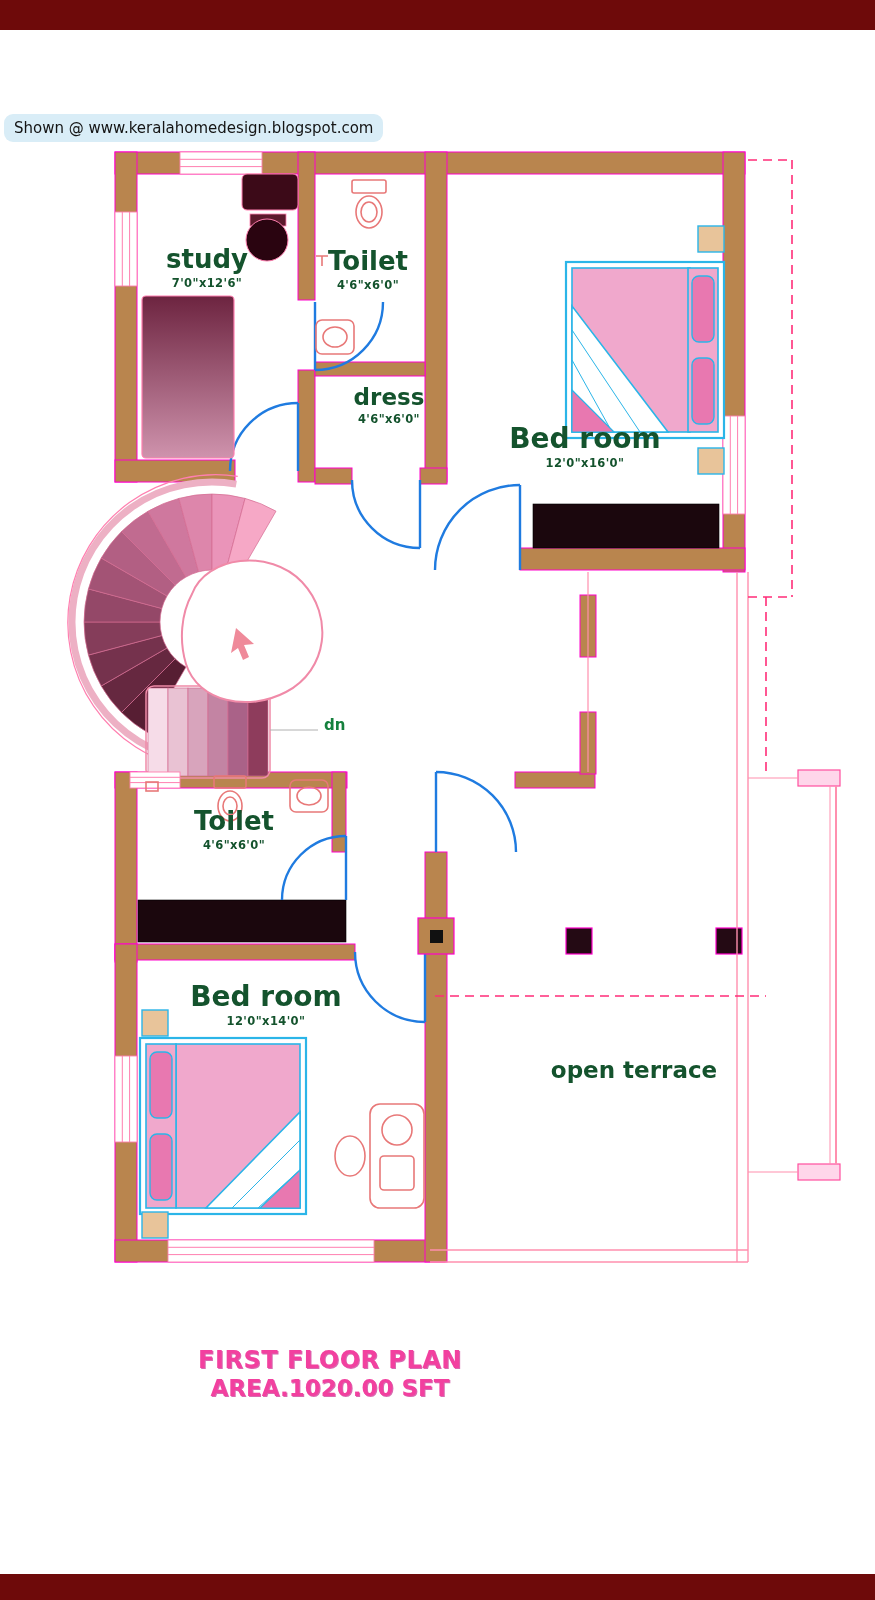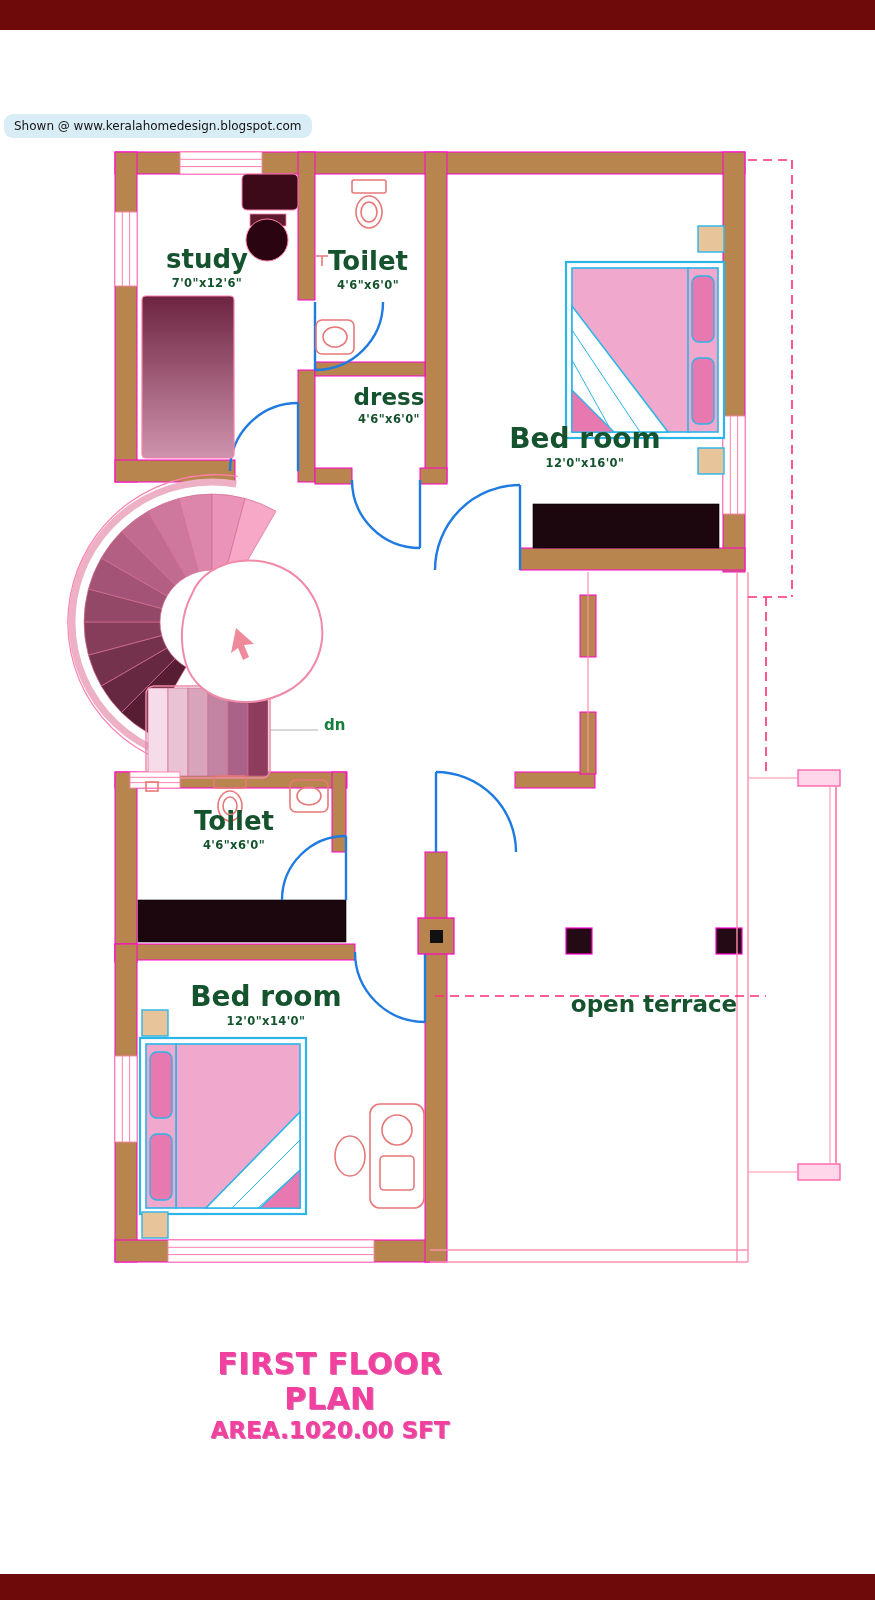--- a/index.html
+++ b/index.html
@@ -1,30 +1,30 @@
 <!DOCTYPE html>
 <html><head>
 <meta charset="utf-8">
 <style>
   html,body{margin:0;padding:0;background:#fff;font-family:"DejaVu Sans",sans-serif;}
   .canvas{position:relative;width:875px;height:1600px;background:#fff;overflow:hidden;}
   .topbar{position:absolute;left:0;top:0;width:875px;height:30px;background:#6e0a0a;}
   .bottombar{position:absolute;left:0;top:1574px;width:875px;height:26px;background:#6e0a0a;}
   .watermark{position:absolute;left:4px;top:114px;background:#d9edf7;border-radius:9px;
-             padding:5px 10px;font-size:12px;color:#141414;white-space:nowrap;}
+             padding:5px 10px;font-size:15px;color:#141414;white-space:nowrap;}
   .plan{position:absolute;left:0;top:0;}
   .room-label{position:absolute;transform:translateX(-50%);text-align:center;color:#14532d;}
   .room-name{display:block;font-weight:700;line-height:1.05;}
   .lg .room-name{font-size:28px;}
   .md .room-name{font-size:26px;}
   .sm .room-name{font-size:23px;}
   .room-dims{display:block;font-size:11.5px;font-weight:700;margin-top:3px;letter-spacing:.4px;}
   .dn-label{position:absolute;left:324px;top:716px;font-size:15px;font-weight:700;color:#15803d;}
   .title-block{position:absolute;left:175px;top:1346px;width:310px;text-align:center;color:#f2409f;}
-  .plan-title{font-size:30px;font-weight:700;letter-spacing:.5px;text-shadow:1px 1px 0 #d86ab0;}
+  .plan-title{font-size:24px;font-weight:700;letter-spacing:.5px;text-shadow:1px 1px 0 #d86ab0;}
   .plan-area{font-size:23px;font-weight:700;margin-top:1px;text-shadow:1px 1px 0 #d86ab0;}
 </style>
 </head>
 <body>
 
 <div class="canvas">
   <div class="topbar"></div>
 
   <svg class="plan" width="875" height="1600" viewBox="0 0 875 1600">
     <defs>
@@ -274,21 +274,21 @@
     <span class="room-dims">12'0"x16'0"</span>
   </div>
   <div class="room-label md" style="left:234px;top:808px;">
     <span class="room-name">Toilet</span>
     <span class="room-dims">4'6"x6'0"</span>
   </div>
   <div class="room-label lg" style="left:266px;top:982px;">
     <span class="room-name">Bed room</span>
     <span class="room-dims">12'0"x14'0"</span>
   </div>
-  <div class="room-label sm" style="left:634px;top:992px;margin-left:20px;">
+  <div class="room-label sm" style="left:634px;top:1058px;">
     <span class="room-name">open terrace</span>
   </div>
 
   <div class="dn-label">dn</div>
 
   <div class="title-block">
     <div class="plan-title">FIRST FLOOR PLAN</div>
     <div class="plan-area">AREA.1020.00 SFT</div>
   </div>
 

